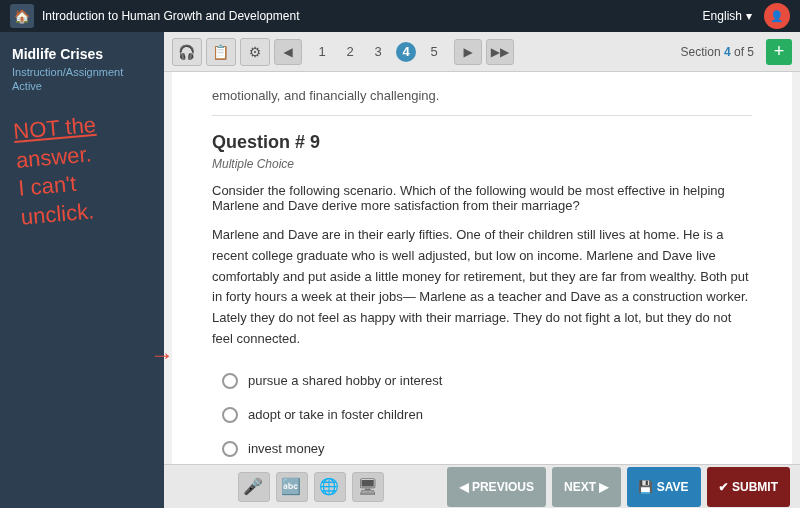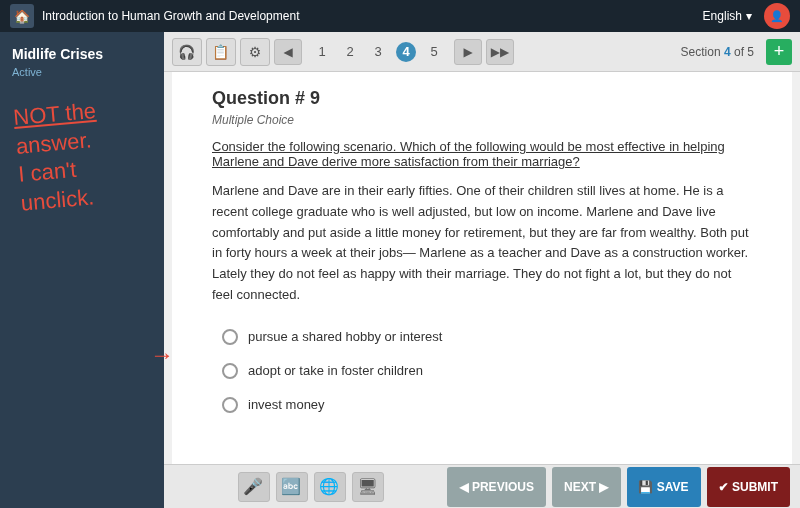--- a/index.html
+++ b/index.html
@@ -165,21 +165,20 @@
     .question-type {
       font-style: italic;
       font-size: 12px;
       color: #666;
       margin-bottom: 12px;
     }
     .scenario {
       font-size: 13px;
       margin-bottom: 12px;
       font-weight: 500;
-      text-decoration: underline;
     }
     .passage {
       font-size: 13px;
       line-height: 1.6;
       margin-bottom: 16px;
     }
     .options { list-style: none; margin-bottom: 16px; }
     .option-item {
       display: flex;
       align-items: center;
@@ -247,20 +246,21 @@
     <span>English</span>
     <span>▾</span>
   </div>
   <div class="top-bar-avatar">👤</div>
 </div>
 
 <div class="main-layout">
 
   <div class="sidebar">
     <div class="sidebar-title">Midlife Crises</div>
+    <div class="sidebar-subtitle">Instruction/Assignment</div>
     <div class="sidebar-status">Active</div>
 
     <div class="handwriting">
       <div><span class="underline">NOT the</span></div>
       <div>answer.</div>
       <div>I can't</div>
       <div>unclick.</div>
     </div>
   </div>
 
@@ -281,20 +281,21 @@
       <div class="nav-btn">▶</div>
       <div class="nav-btn">▶▶</div>
       <div class="nav-spacer"></div>
       <div class="section-label">
         Section <strong>4</strong> of <span>5</span>
       </div>
       <div class="add-btn">+</div>
     </div>
 
     <div class="content-area">
+      <div class="intro-text">emotionally, and financially challenging.</div>
       <div class="question-title">Question # 9</div>
       <div class="question-type">Multiple Choice</div>
       <div class="scenario">Consider the following scenario. Which of the following would be most effective in helping Marlene and Dave derive more satisfaction from their marriage?</div>
       <div class="passage">Marlene and Dave are in their early fifties. One of their children still lives at home. He is a recent college graduate who is well adjusted, but low on income. Marlene and Dave live comfortably and put aside a little money for retirement, but they are far from wealthy. Both put in forty hours a week at their jobs— Marlene as a teacher and Dave as a construction worker. Lately they do not feel as happy with their marriage. They do not fight a lot, but they do not feel connected.</div>
 
       <ul class="options">
         <li class="option-item">
           <div class="radio-circle"></div>
           <span>pursue a shared hobby or interest</span>
         </li>

